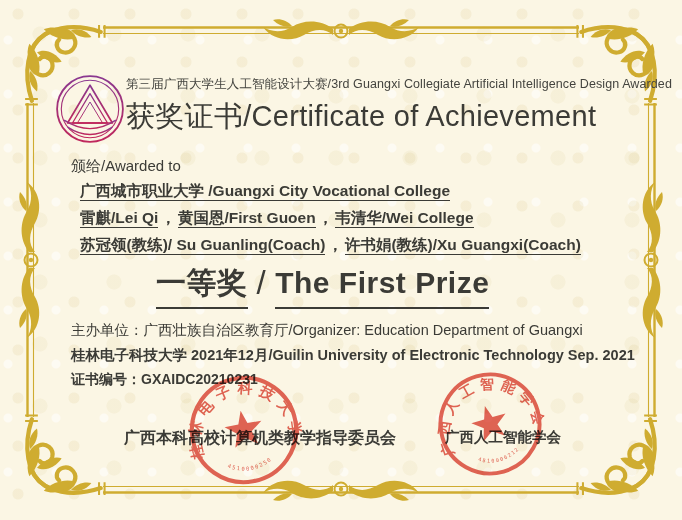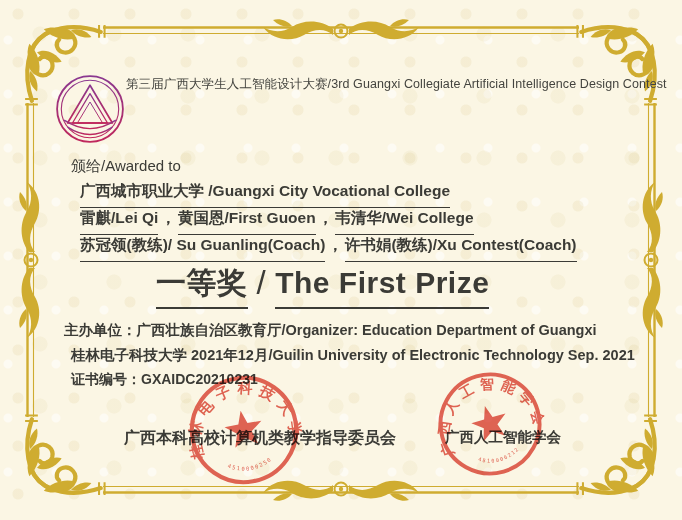--- a/index.html
+++ b/index.html
@@ -18,30 +18,30 @@
       radial-gradient(circle at 8px 40px, rgba(255,255,255,0.55) 0 4px, rgba(255,255,255,0) 5px);
     background-size:56px 48px,74px 62px,48px 54px;
   }
   svg.frame{position:absolute;left:0;top:0;width:682px;height:520px;pointer-events:none;z-index:1;}
   svg.logo{position:absolute;left:55px;top:74px;width:70px;height:70px;z-index:2;}
   .hdr{position:absolute;left:126px;top:76px;z-index:2;white-space:nowrap;}
   .contest{font-size:12.5px;font-weight:500;letter-spacing:0.1px;color:#44443F;}
   .title{font-size:29px;font-weight:500;margin-top:4px;letter-spacing:0.3px;}
   .awardlbl{position:absolute;left:71px;top:157px;font-size:15px;font-weight:500;z-index:2;}
   .rline{position:absolute;left:80px;font-size:15.5px;font-weight:700;z-index:2;white-space:nowrap;}
-  .rline .u{border-bottom:1.6px solid #3B3B36;padding-bottom:8px;}
+  .rline .u{border-bottom:1.6px solid #3B3B36;padding-bottom:1px;}
   .rline .sep{margin:0 2px;}
   .l-college{top:181px;}
   .l-students{top:208px;}
   .l-coaches{top:235px;}
   .prize{position:absolute;left:156px;top:263px;z-index:2;white-space:nowrap;
          font-size:30px;font-weight:800;letter-spacing:0.5px;}
   .prize .u{border-bottom:2.2px solid #3B3B36;padding-bottom:8px;}
   .prize .slash{font-size:33px;font-weight:300;margin:0 9px;position:relative;top:1px;}
-  .org1{position:absolute;left:64px;top:321px;font-size:14.5px;font-weight:700;z-index:2;white-space:nowrap;}
+  .org1{position:absolute;left:71px;top:321px;font-size:14.5px;font-weight:400;z-index:2;white-space:nowrap;}
   .org2{position:absolute;left:71px;top:346px;font-size:14.5px;font-weight:700;z-index:2;white-space:nowrap;}
   .certno{position:absolute;left:71px;top:371px;font-size:14px;font-weight:700;z-index:2;white-space:nowrap;}
   .sigL{position:absolute;left:110px;top:427px;width:286px;text-align:right;
         font-size:16px;font-weight:700;line-height:21px;z-index:2;}
   .sigR{position:absolute;left:418px;top:428px;width:170px;text-align:center;
         font-size:14.5px;font-weight:700;z-index:2;}
   svg.seal{position:absolute;z-index:5;mix-blend-mode:multiply;opacity:0.85;}
   svg.sealL{left:185px;top:371px;width:118px;height:118px;}
   svg.sealR{left:434px;top:368px;width:112px;height:112px;}
   .sealtxt{font-size:15px;font-weight:700;letter-spacing:6px;fill:#DD4B3E;
@@ -105,35 +105,36 @@
       <circle cx="50" cy="50" r="41" stroke-width="1.6"></circle>
       <path d="M50,16 L82,70 L18,70 Z" stroke-width="2.4" stroke-linejoin="round"></path>
       <path d="M50,28 L75,70 L25,70 Z" stroke-width="1.8" stroke-linejoin="round"></path>
       <path d="M50,40 L68,70 L32,70 Z" stroke-width="1.4" stroke-linejoin="round"></path>
       <path d="M13,66 Q50,90 87,66" stroke-width="2"></path>
       <path d="M18,76 Q50,97 82,76" stroke-width="2"></path>
     </g>
   </svg>
 
   <div class="hdr">
-    <div class="contest">第三届广西大学生人工智能设计大赛/3rd Guangxi Collegiate Artificial Intelligence Design Contest</div>
+    <div class="contest">第三届广西大学生人工智能设计大赛/3rd Guangxi Collegiate Artificial Intelligence Design Awarded</div>
+    <div class="title">获奖证书/Certificate of Achievement</div>
   </div>
 
   <div class="awardlbl">颁给/Awarded to</div>
 
   <div class="rline l-college">
     <span class="u">广西城市职业大学 /Guangxi City Vocational College</span>
   </div>
 
   <div class="rline l-students">
     <span class="u">雷麒/Lei Qi</span><span class="sep">，</span><span class="u">黄国恩/First Guoen</span><span class="sep">，</span><span class="u">韦清华/Wei College</span>
   </div>
 
   <div class="rline l-coaches">
-    <span class="u">苏冠领(教练)/ Su Guanling(Coach)</span><span class="sep">，</span><span class="u">许书娟(教练)/Xu Contest(Coach)</span>
+    <span class="u">苏冠领(教练)/ Su Guanling(Coach)</span><span class="sep">，</span><span class="u">许书娟(教练)/Xu Guangxi(Coach)</span>
   </div>
 
   <div class="prize">
     <span class="u">一等奖</span><span class="slash">/</span><span class="u">The First Prize</span>
   </div>
 
   <div class="org1">主办单位：广西壮族自治区教育厅/Organizer: Education Department of Guangxi</div>
   <div class="org2">桂林电子科技大学 2021年12月/Guilin University of Electronic Technology Sep. 2021</div>
   <div class="certno">证书编号：GXAIDC20210231</div>
 

